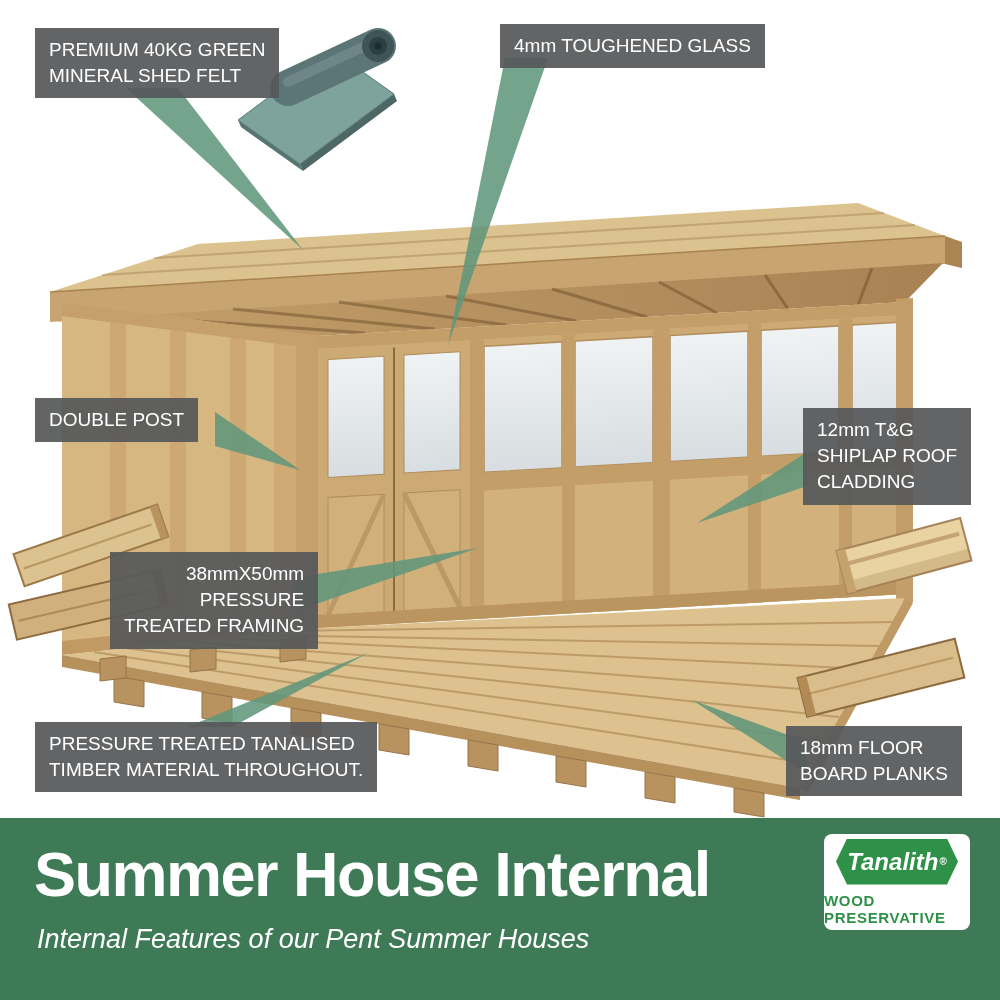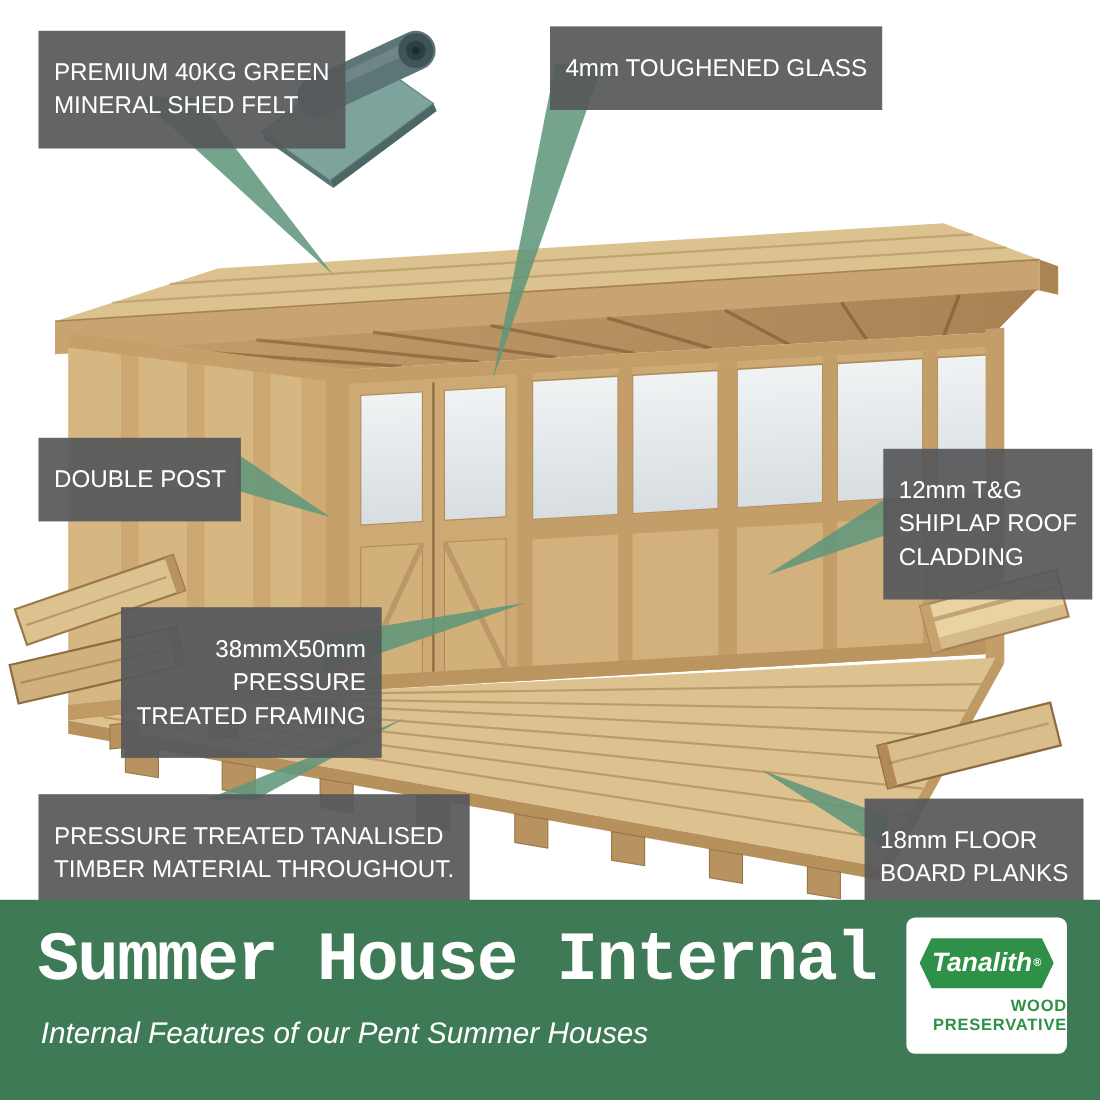--- a/index.html
+++ b/index.html
@@ -3,40 +3,40 @@
 <meta charset="utf-8">
 <style>
   html,body{margin:0;padding:0;}
   body{
     width:1000px;height:1000px;position:relative;overflow:hidden;
     background:#ffffff;font-family:"Liberation Sans",sans-serif;
   }
   svg{position:absolute;left:0;top:0;}
   .label{
     position:absolute;background:rgba(86,88,90,0.93);color:#fff;
-    font-size:22px;line-height:1.38;padding:23px 14px;white-space:nowrap;z-index:5;
+    font-size:19px;line-height:1.38;padding:9px 14px;white-space:nowrap;z-index:5;
   }
   .label .lline{display:block;}
   .label.right{text-align:right;}
   .banner{
     position:absolute;left:0;top:818px;width:1000px;height:182px;
     background:#3e7a55;z-index:6;
   }
   .banner-title{
     position:absolute;left:34px;top:20px;font-size:63px;font-weight:bold;
-    color:#fff;letter-spacing:-1.5px;white-space:nowrap;font-family:Liberation Mono, monospace;
+    color:#fff;letter-spacing:-1.5px;white-space:nowrap;
   }
   .banner-subtitle{
     position:absolute;left:37px;top:106px;font-size:27px;font-style:italic;
     color:#ffffff;white-space:nowrap;
   }
   .logo-card{
-    position:absolute;right:30px;top:16px;width:146px;height:124px;background:#fff;
+    position:absolute;right:30px;top:16px;width:146px;height:96px;background:#fff;
     border-radius:8px;display:flex;flex-direction:column;align-items:center;
-    justify-content:center;gap:7px;text-align:right;
+    justify-content:center;gap:7px;
   }
   .logo-hex{
     background:#2f9147;width:122px;height:46px;
     clip-path:polygon(9% 0,91% 0,100% 50%,91% 100%,9% 100%,0 50%);
     display:flex;align-items:center;justify-content:center;
     color:#fff;font-weight:bold;font-style:italic;font-size:24px;
   }
   .logo-reg{font-size:10px;vertical-align:super;font-style:normal;margin-left:1px;}
   .logo-tagline{color:#2f9147;font-weight:bold;font-size:15px;letter-spacing:0.7px;}
 </style>

